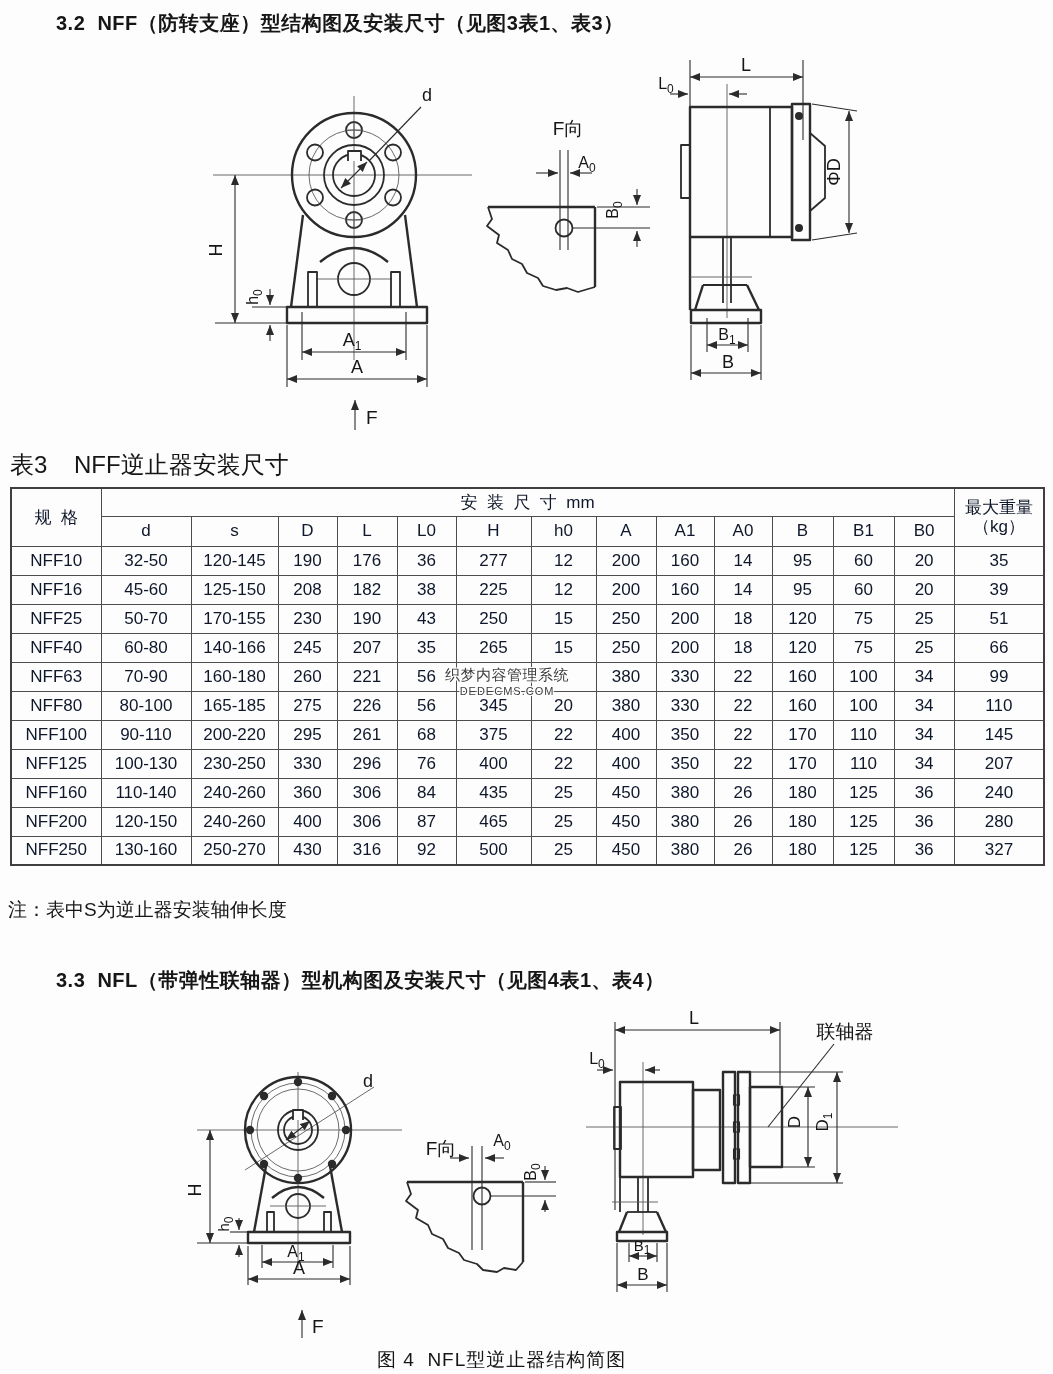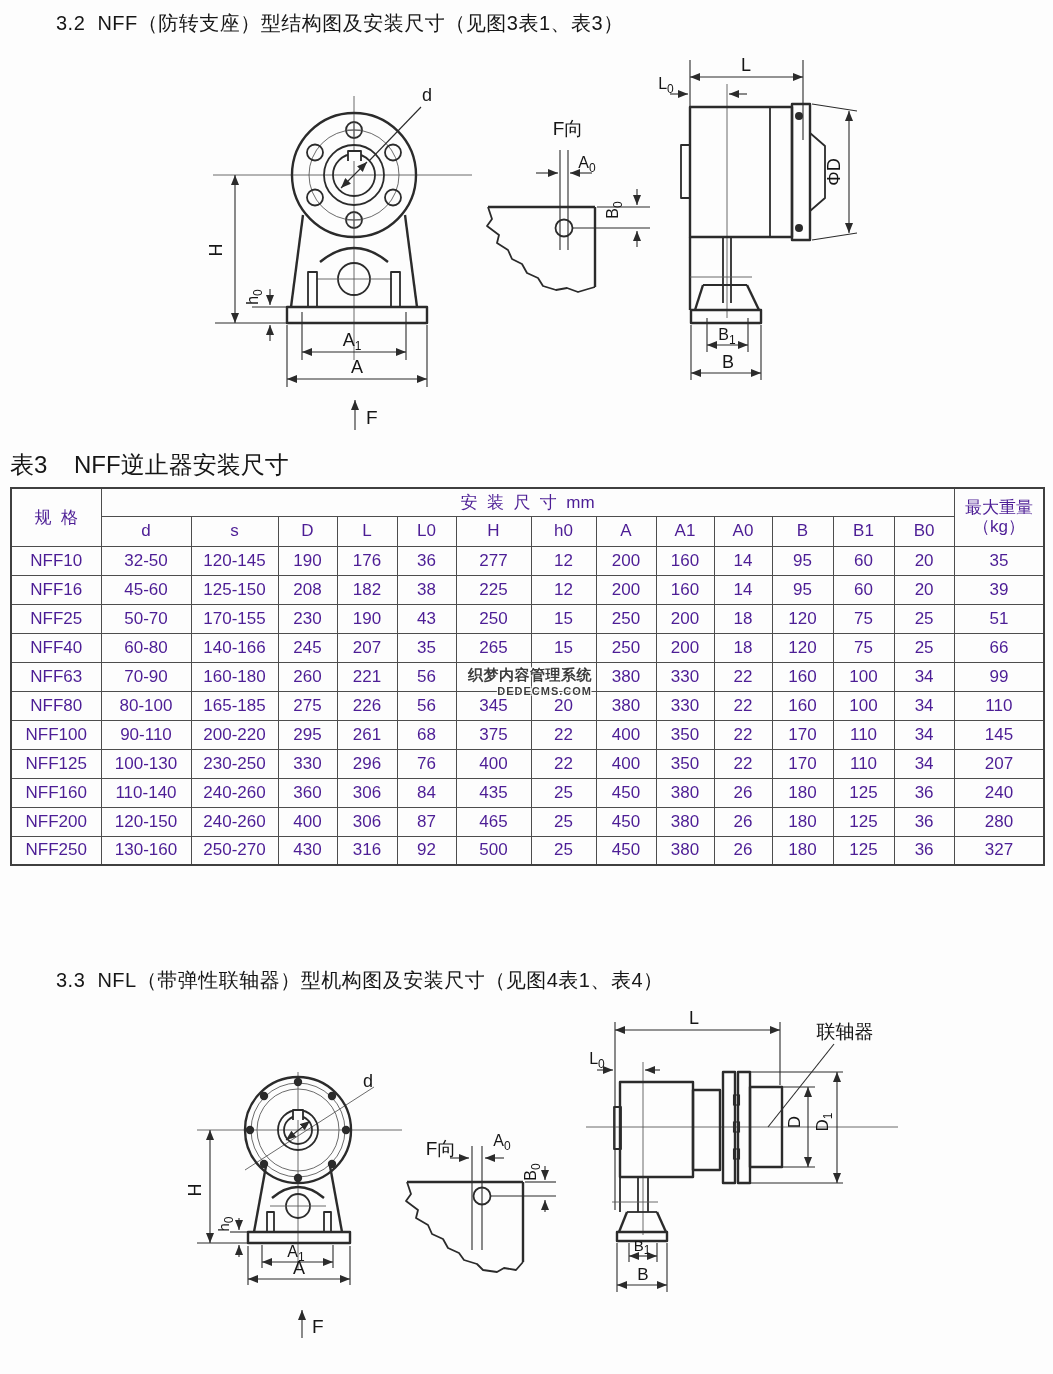--- a/index.html
+++ b/index.html
@@ -1,33 +1,33 @@
 <!DOCTYPE html>
 <html><head>
 <meta charset="utf-8">
 <style>
   * { box-sizing: border-box; margin: 0; padding: 0; }
   body { background:#ffffff; font-family:"Liberation Sans", sans-serif; }
   .page { position:relative; width:1053px; height:1374px; background:#fdfdfd; color:#1c1c1c; overflow:hidden; }
   .pre { white-space:pre; }
-  .heading { position:absolute; font-size:20px; letter-spacing:0.5px; color:#161616; }
+  .heading { position:absolute; font-size:20px; letter-spacing:0.5px; color:#161616;font-weight:bold; }
   .caption { position:absolute; font-size:19px; letter-spacing:1px; color:#161616; }
   .table-title { position:absolute; left:10px; top:449px; font-size:24px; color:#161616; }
   .note { position:absolute; left:8px; top:897px; font-size:19px; color:#161616; }
 
   .dim-table { position:absolute; left:10px; top:487px; width:1033px; border-collapse:collapse; table-layout:fixed;
-               font-size:17px; text-align:center; color:#4c1d95; border:2px solid #3f3f3f; }
+               font-size:17px; text-align:center; color:#0f172a; border:2px solid #3f3f3f; }
   .dim-table th, .dim-table td { border:1px solid #4d4d4d; font-weight:normal; padding:0 2px; overflow:hidden; }
   .dim-table thead tr.h1 th { height:28px; font-size:17px; }
   .dim-table thead tr.h2 th { height:30px; }
   .dim-table tbody td { height:29px; }
   .weight-h { font-size:16px; line-height:1.15; }
 
-  .watermark { position:absolute; left:462px; top:666px; width:130px; text-align:right; z-index:5;
-               color:#3d3d3d; font-weight:bold;
+  .watermark { position:absolute; left:442px; top:666px; width:130px; text-align:center; z-index:5;
+               color:#3d3d3d; font-weight:normal;
                text-shadow:-1px -1px 0 #fff, 1px -1px 0 #fff, -1px 1px 0 #fff, 1px 1px 0 #fff, 0 0 2px #fff; }
   .watermark .w1 { font-size:15px; letter-spacing:0.5px; }
   .watermark .w2 { font-size:11px; letter-spacing:1px; }
 
   svg.fig { position:absolute; left:0; }
   .obj  { stroke:#2b2b2b; stroke-width:2.4; fill:none; stroke-linejoin:round; }
   .obj2 { stroke:#2b2b2b; stroke-width:1.8; fill:none; stroke-linejoin:round; }
   .dim  { stroke:#2b2b2b; stroke-width:1.1; fill:none; }
   .cl   { stroke:#5a5a5a; stroke-width:0.9; fill:none; }
   .fill { fill:#2b2b2b; stroke:none; }
@@ -398,20 +398,21 @@
           <td>327</td>
         </tr>
       </tbody>
   </table>
 
   <div class="watermark">
     <div class="w1">织梦内容管理系统</div>
     <div class="w2">DEDECMS.COM</div>
   </div>
 
+  <div class="note pre">注：表中S为逆止器安装轴伸长度</div>
 
   <div class="heading pre" style="left:56px; top:967px;">3.3  NFL（带弹性联轴器）型机构图及安装尺寸（见图4表1、表4）</div>
 
   <svg class="fig" style="top:1008px;" width="1053" height="337" viewBox="0 1008 1053 337">
     <defs>
       <marker id="ae4" markerWidth="12" markerHeight="9" refX="10" refY="4" orient="auto" markerUnits="userSpaceOnUse">
           <path d="M0,0 L10,4 L0,8 Z" fill="#2b2b2b"></path>
         </marker>
       <marker id="as4" markerWidth="12" markerHeight="9" refX="1" refY="4" orient="auto" markerUnits="userSpaceOnUse">
           <path d="M11,0 L1,4 L11,8 Z" fill="#2b2b2b"></path>
@@ -524,14 +525,15 @@
       <line class="dim" x1="657" y1="1243" x2="657" y2="1262"></line>
       <line class="dim" x1="629" y1="1256" x2="657" y2="1256" marker-start="url(#as4)" marker-end="url(#ae4)"></line>
       <text class="dlab s15" x="642" y="1251" text-anchor="middle"><tspan>B</tspan><tspan class="sub" dy="3">1</tspan></text>
       <line class="dim" x1="617" y1="1243" x2="617" y2="1292"></line>
       <line class="dim" x1="667" y1="1243" x2="667" y2="1292"></line>
       <line class="dim" x1="617" y1="1285" x2="667" y2="1285" marker-start="url(#as4)" marker-end="url(#ae4)"></line>
       <text class="dlab s17" x="643" y="1280" text-anchor="middle">B</text>
     </g>
   </svg>
 
+  <div class="caption pre" style="left:377px; top:1347px;">图 4  NFL型逆止器结构简图</div>
 
 </div>
 
 </body></html>

